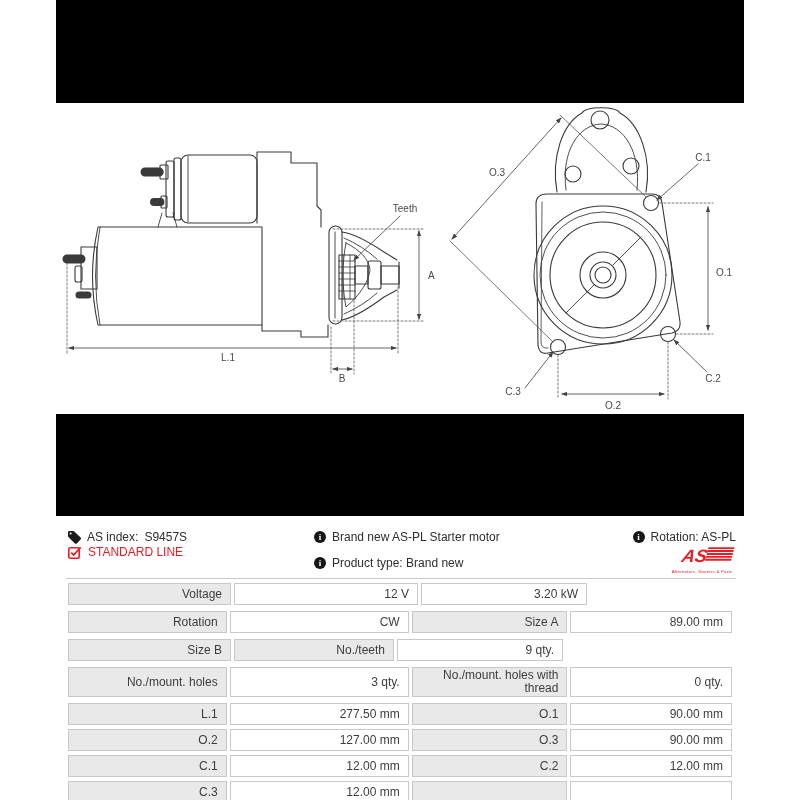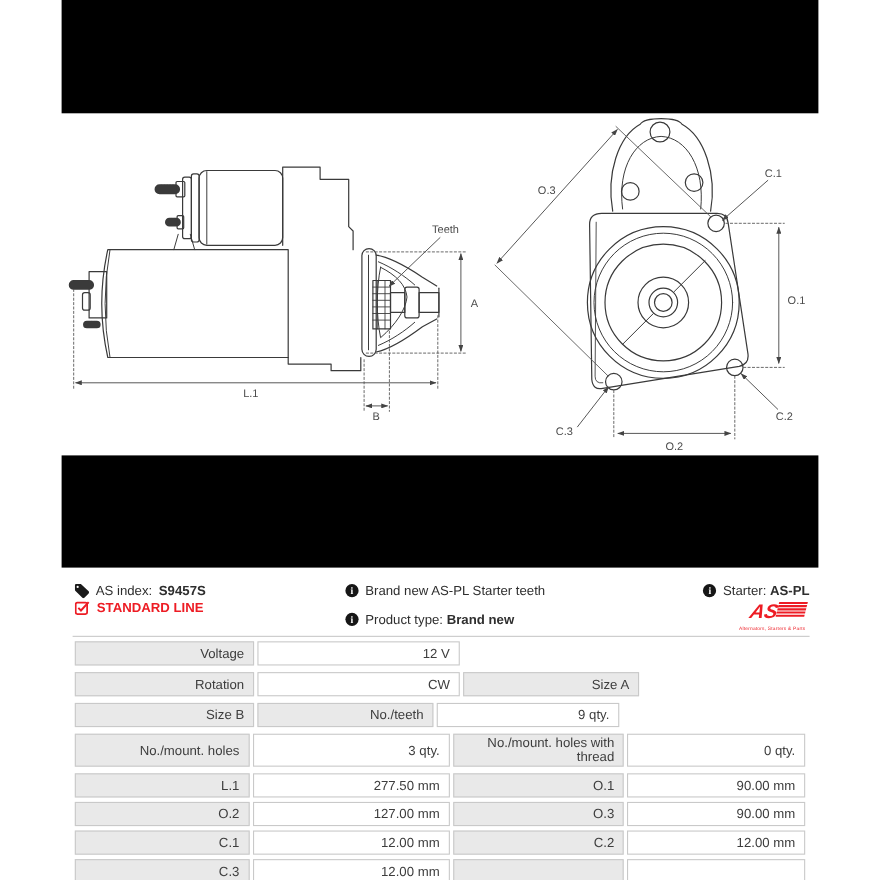--- a/index.html
+++ b/index.html
@@ -6,21 +6,21 @@
   body{
     width:800px;height:800px;position:relative;overflow:hidden;
     background:#fff;font-family:"Liberation Sans", sans-serif;
     color:#333;
   }
   .banner{position:absolute;left:56px;width:688px;background:var(--bar,#000);}
   .banner.top{top:0;height:103px;}
   .banner.mid{top:414px;height:102px;}
   .drawing{position:absolute;left:56px;top:103px;width:688px;height:311px;}
   .info-row{position:absolute;height:16px;display:flex;align-items:center;gap:6px;font-size:12px;color:#2e2e2e;white-space:nowrap;}
-  .bold{font-weight:bold;}
+  .bold{font-weight:normal;}
   .red{color:var(--accent_red,#ed1c24);}
   .info-icon{width:12px;height:12px;border-radius:50%;background:#161616;color:#fff;
     display:inline-flex;align-items:center;justify-content:center;
     font-size:9px;font-weight:bold;font-family:"Liberation Serif", serif;flex:0 0 auto;}
   .separator{position:absolute;left:66px;top:578px;width:670px;height:1px;background:var(--table_border,#c9c9c9);}
   .spec-table{position:absolute;left:68px;top:583px;width:664px;}
   .trow{display:flex;column-gap:3px;margin-bottom:6px;}
   .trow:nth-child(n+5){margin-bottom:4px;}
   .trow:nth-child(5){margin-top:1px;}
   .cell{min-height:22px;box-sizing:border-box;border:1px solid var(--table_border,#c9c9c9);
@@ -168,35 +168,35 @@
 <div class="info-row" style="left:68px;top:544px;">
   <svg width="14" height="13" viewBox="0 0 14 13">
     <rect x="0.8" y="1.8" width="10.4" height="10.4" rx="1.5" stroke="var(--accent_red,#ed1c24)" stroke-width="1.6" fill="none"></rect>
     <path d="M3.2,6.6 L5.6,9 L12.6,1.4" stroke="var(--accent_red,#ed1c24)" stroke-width="1.8" fill="none"></path>
   </svg>
   <span class="bold red">STANDARD LINE</span>
 </div>
 
 <div class="info-row" style="left:314px;top:529px;">
   <span class="info-icon">i</span>
-  <span>Brand new AS-PL Starter teeth</span>
+  <span>Brand new AS-PL Starter motor</span>
 </div>
 
 <div class="info-row" style="left:314px;top:555px;">
   <span class="info-icon">i</span>
   <span>
     <span>Product type:</span>
     <span class="bold">Brand new</span>
   </span>
 </div>
 
 <div class="info-row" style="right:64px;top:529px;">
   <span class="info-icon">i</span>
   <span>
-    <span>Starter:</span>
+    <span>Rotation:</span>
     <span class="bold">AS-PL</span>
   </span>
 </div>
 
 <svg class="logo" viewBox="0 0 72 30">
   <g transform="skewX(-14)">
     <text x="20" y="17" font-size="18" font-weight="bold" font-style="italic" fill="var(--accent_red,#ed1c24)">AS</text>
     <g fill="var(--accent_red,#ed1c24)">
       <rect x="44" y="2.2" width="26" height="1.9"></rect>
       <rect x="44" y="5.1" width="26" height="1.9"></rect>
@@ -207,25 +207,27 @@
   </g>
   <text x="37" y="27.5" font-size="4.4" text-anchor="middle" letter-spacing="0.2" fill="var(--accent_red,#ed1c24)">Alternators, Starters &amp; Parts</text>
 </svg>
 
 <div class="separator"></div>
 
 <div class="spec-table">
     <div class="trow">
       <div class="cell lab c0">Voltage</div>
       <div class="cell val c1">12 V</div>
+      <div class="cell val c3">3.20 kW</div>
     </div>
     <div class="trow">
       <div class="cell lab c0">Rotation</div>
       <div class="cell val c1">CW</div>
       <div class="cell lab c2">Size A</div>
+      <div class="cell val c3">89.00 mm</div>
     </div>
     <div class="trow">
       <div class="cell lab c0">Size B</div>
       <div class="cell lab c2">No./teeth</div>
       <div class="cell val c3">9 qty.</div>
     </div>
     <div class="trow">
       <div class="cell lab c0">No./mount. holes</div>
       <div class="cell val c1">3 qty.</div>
       <div class="cell lab c2">No./mount. holes with thread</div>

